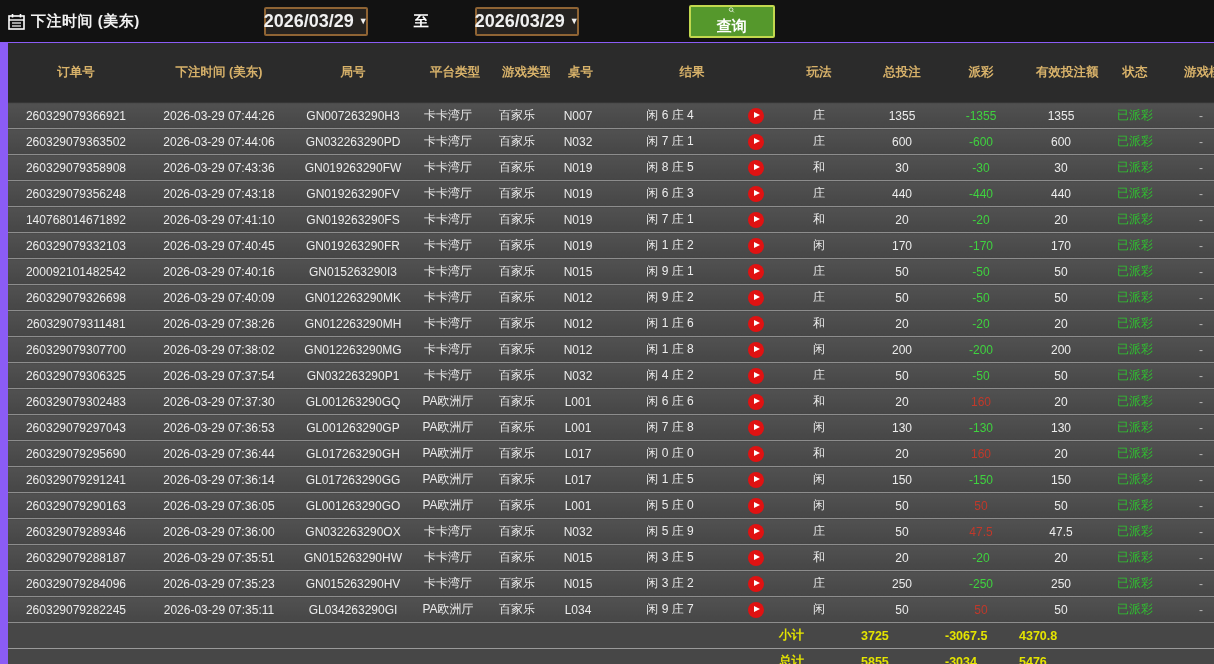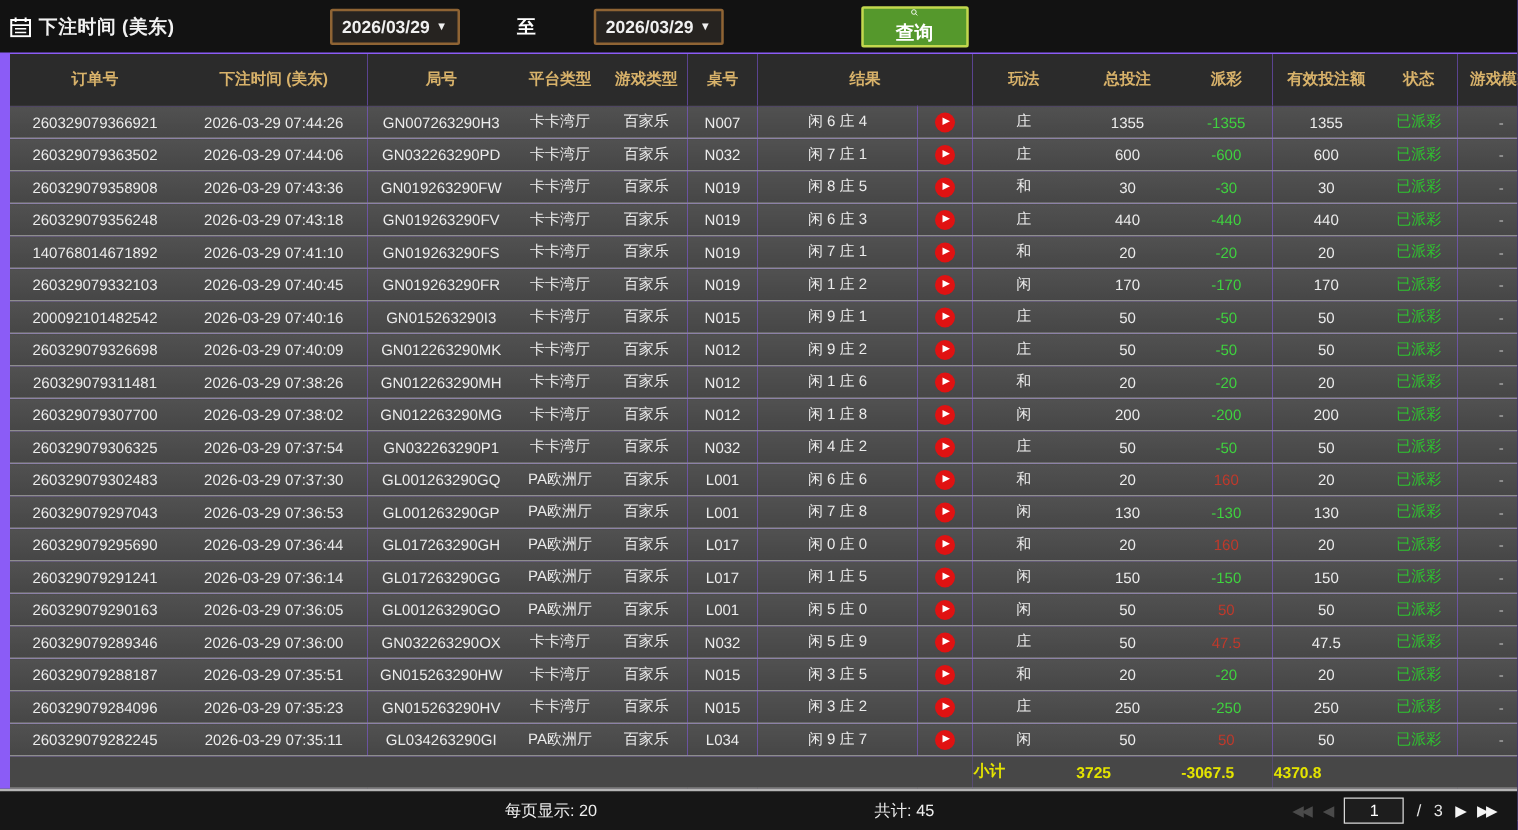--- a/index.html
+++ b/index.html
@@ -4,33 +4,33 @@
 <style>
   html,body{margin:0;padding:0;background:#101010;font-family:"Liberation Sans","DejaVu Sans",sans-serif;}
   .page{position:relative;width:1214px;height:664px;background:#8b5cf6;overflow:hidden;}
 
   
   .topbar{display:flex;align-items:center;height:42px;padding-left:8px;background:#121212;}
   .cal-icon{width:17px;height:17px;margin-right:6px;flex:0 0 auto;}
   .top-label{color:#f2f2f2;font-size:15px;font-weight:bold;letter-spacing:.5px;}
   .date-box{display:flex;align-items:center;justify-content:center;gap:5px;width:100px;height:25px;
     margin-left:0;background:#262320;border:2px solid #8f6434;border-radius:2px;cursor:pointer;}
-  .date-box .dval{color:#f0f0f0;font-size:14px;font-weight:bold;}
+  .date-box .dval{color:#f0f0f0;font-size:18px;font-weight:bold;}
   .date-box .caret{color:#f0f0f0;font-size:9px;}
   .df{margin-left:124px;} .dt{margin-left:46px;}
   .to-label{color:#ffffff;font-size:15px;font-weight:bold;margin-left:46px;}
   .query-btn{display:flex;align-items:center;justify-content:center;gap:4px;width:82px;height:29px;
     margin-left:110px;background:#55982c;border:2px solid #c2d84e;border-radius:2px;cursor:pointer;flex-direction:column;}
   .query-btn span{color:#ffffff;font-size:15px;font-weight:bold;}
   .mag-icon{width:15px;height:15px;}
 
   
   .table-wrap{position:absolute;left:8px;right:5px;top:43px;}
   table{width:100%;border-collapse:collapse;table-layout:fixed;}
-  thead th{background:#2b2b2b;color:#d8b26a;font-size:12.5px;font-weight:bold;height:41px;padding:0;white-space:nowrap;overflow:hidden;}
+  thead th{background:#2b2b2b;color:#d8b26a;font-size:12.5px;font-weight:bold;height:23px;padding:18px;white-space:nowrap;overflow:hidden;}
   tbody td{background:#4b4b4b;color:#ececec;font-size:12px;text-align:center;height:25px;padding:0;
     border-bottom:1px solid #8d8d8d;border-top:1px solid #353535;white-space:nowrap;overflow:hidden;}
   tbody tr td{background:linear-gradient(#515151,#464646);}
   td.green{color:#3fd23f;} td.red{color:#c0392b;}
   td.status{color:#2fc32f;} td.mode{color:#b5b5b5;}
   .play-btn{display:inline-block;width:16px;height:16px;border-radius:50%;background:#e01212;position:relative;cursor:pointer;vertical-align:middle;}
   .play-btn::after{content:"";position:absolute;left:6px;top:4.5px;border-left:6px solid #ffffff;
     border-top:3.5px solid transparent;border-bottom:3.5px solid transparent;}
   tr.sum td{background:#474747;color:#e4e400;font-weight:bold;font-size:12.5px;height:23px;
     border-bottom:1px solid #9a9a9a;border-top:1px solid #9a9a9a;}
@@ -454,27 +454,14 @@
           <td>总计</td>
           <td>5855</td>
           <td>-3034</td>
           <td>5476</td>
           <td colspan="2"></td>
         </tr>
       </tfoot>
     </table>
   </div>
 
-  <div class="footer">
-    <span class="per-page">每页显示: 20</span>
-    <span class="total-count">共计: 45</span>
-    <div class="pager">
-      <span class="pg disabled">◀◀</span>
-      <span class="pg disabled">◀</span>
-      <div class="page-box">1</div>
-      <span class="page-of">/</span>
-      <span class="page-of">3</span>
-      <span class="pg active">▶</span>
-      <span class="pg active">▶▶</span>
-    </div>
-  </div>
 
 </div>
 
 </body></html>

